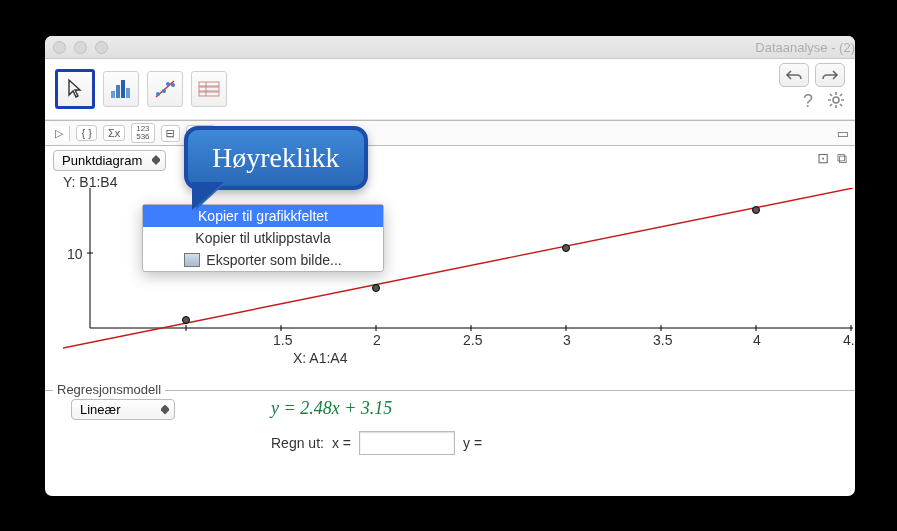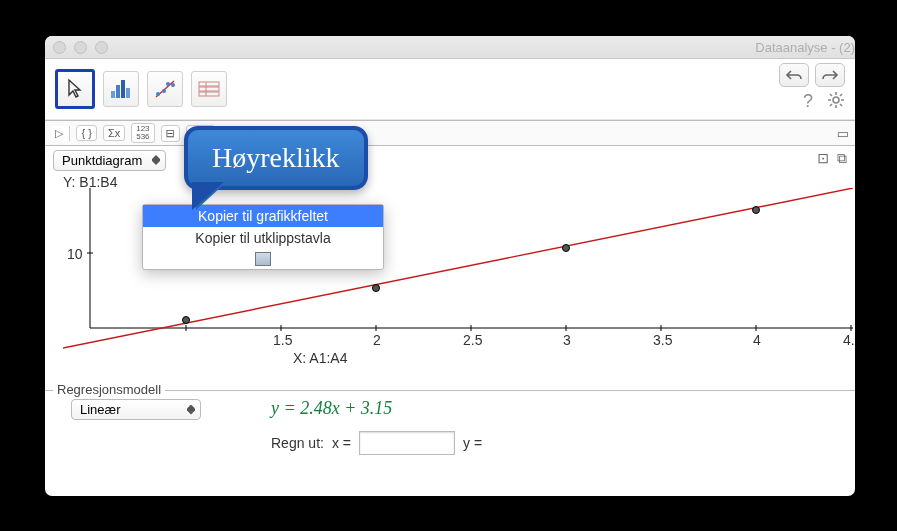--- a/index.html
+++ b/index.html
@@ -172,21 +172,21 @@
     <div class="tick" style="left:780px;top:158px">4.5</div>
     <div class="xlabel" style="top:176px">X:  A1:A4</div>
   </div>
 
   <div style="height:26px"></div>
 
   <div class="regpanel">
     <legend>Regresjonsmodell</legend>
     <div style="display:flex;align-items:flex-start">
       <span class="selwrap" style="margin-top:2px">
-        <select class="select" style="width:130px">
+        <select class="select" style="width:104px">
           <option>Lineær</option>
         </select>
       </span>
     </div>
     <div class="eq" style="margin-top:-22px">y = 2.48x + 3.15</div>
     <div class="calc">
       <span>Regn ut:</span>
       <span>x =</span>
       <input class="txtin" value="" style="">
       <span>y =</span>
@@ -197,19 +197,20 @@
 
 <div class="ctxmenu">
   <div class="ctxitem hi">
       <span>Kopier til grafikkfeltet</span>
     </div>
   <div class="ctxitem">
       <span>Kopier til utklippstavla</span>
     </div>
   <div class="ctxitem">
     <span style="width:14px;height:12px;border:1px solid #777;background:linear-gradient(#cde,#abc);display:inline-block"></span>
+    <span>Eksporter som bilde...</span>
   </div>
 </div>
 
 <div class="tooltip">
   <div class="tipbox">Høyreklikk</div>
   <div class="tiptail"></div>
 </div>
 
 </body></html>

